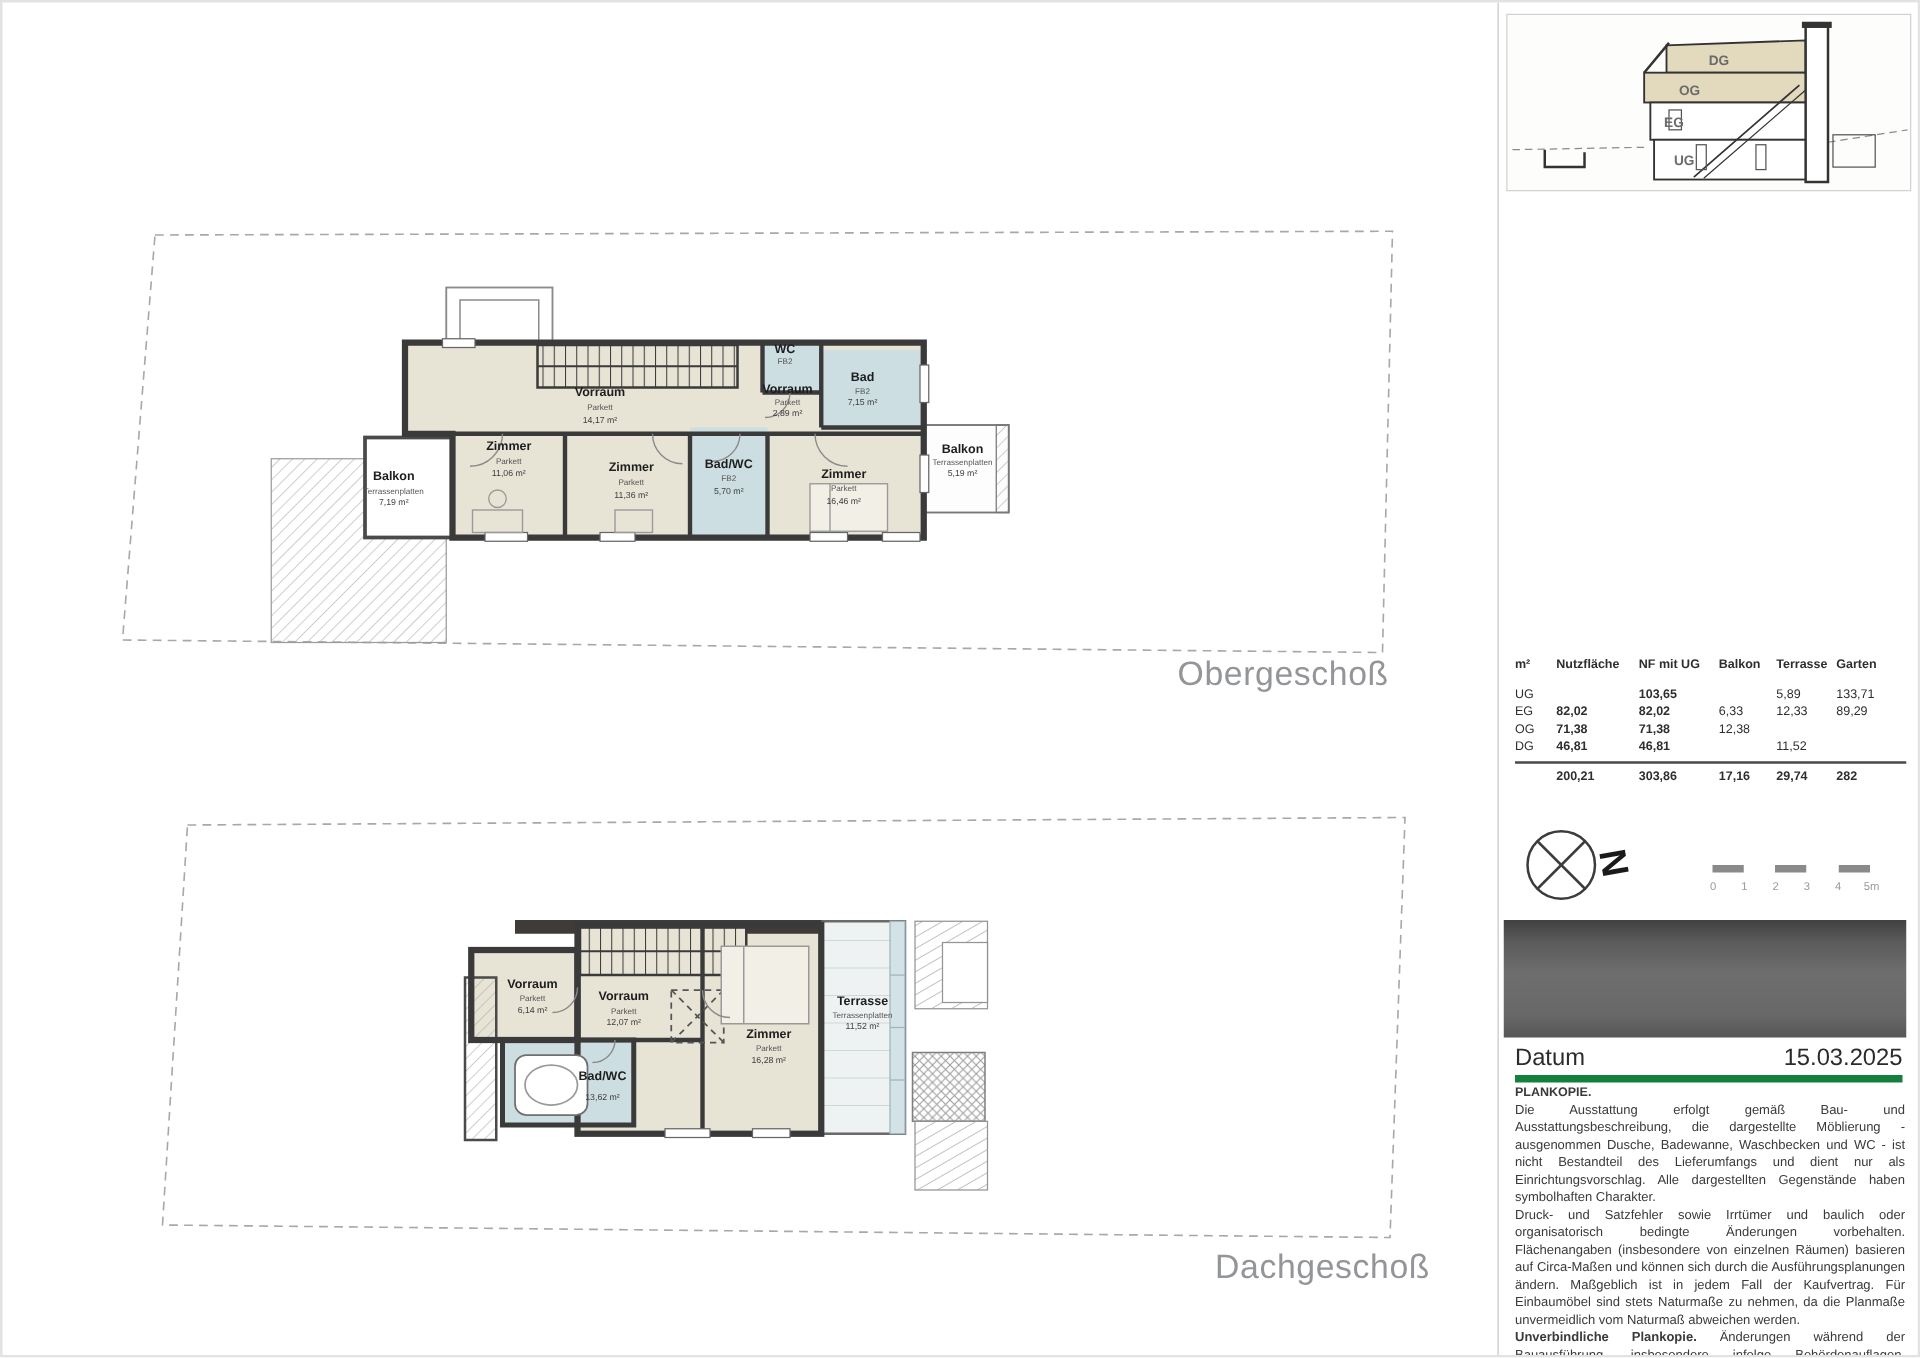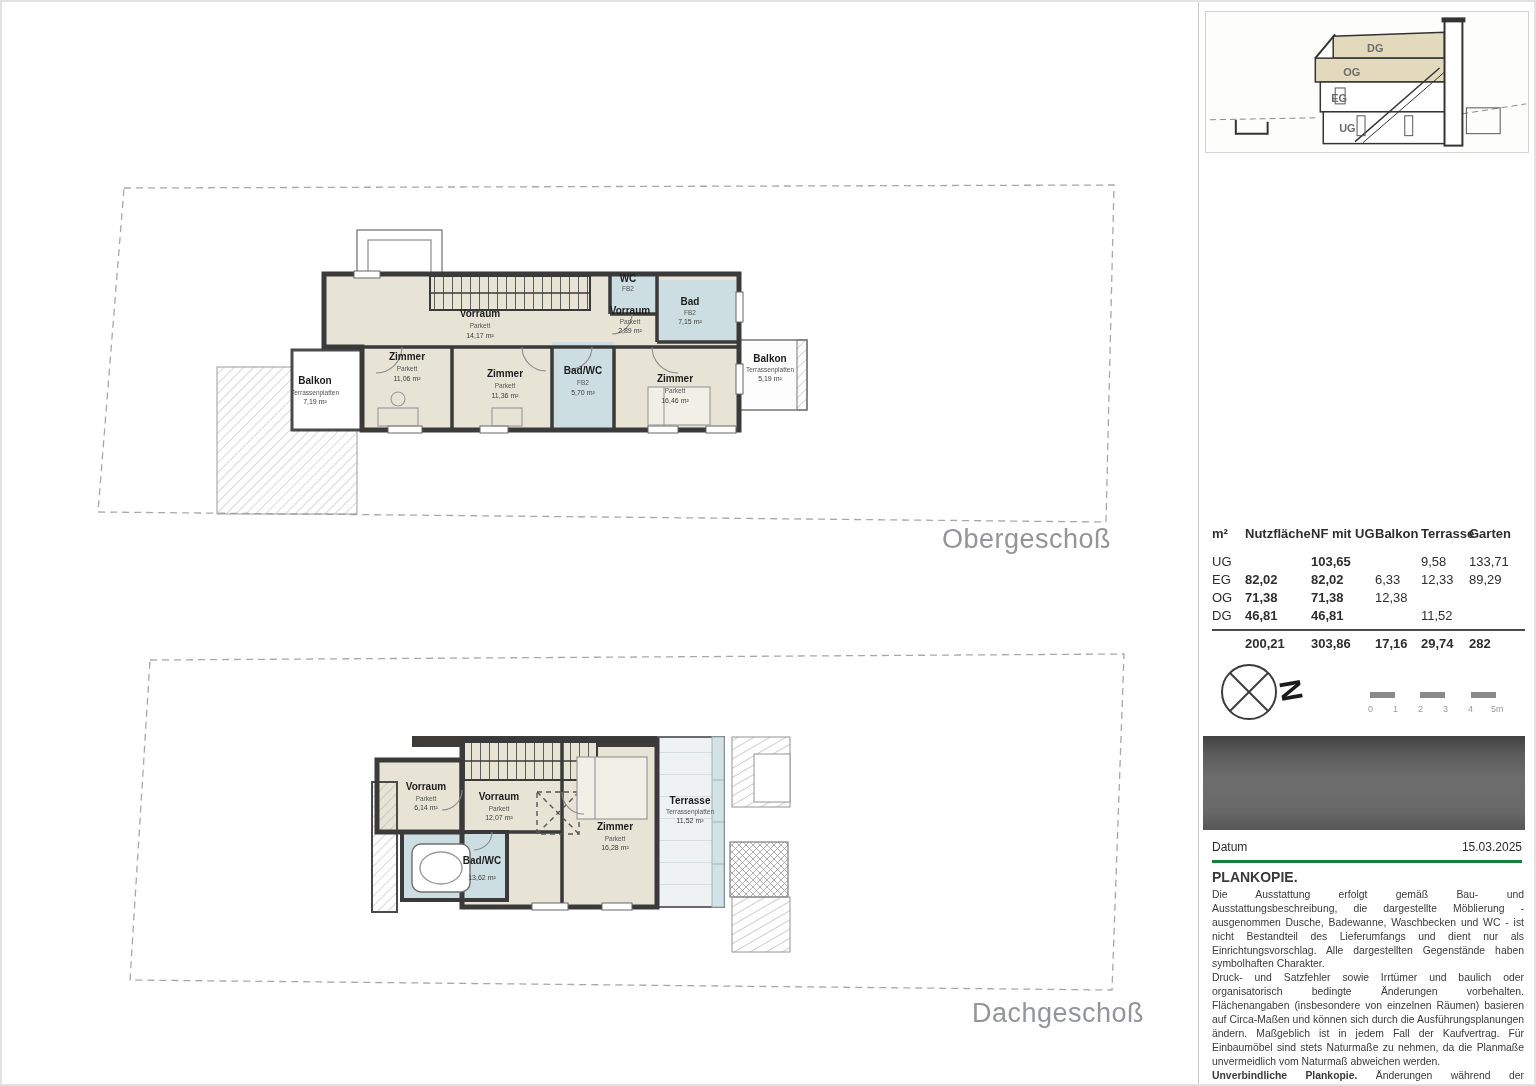--- a/index.html
+++ b/index.html
@@ -14,33 +14,33 @@
   .room-sub{font-family:"Liberation Sans",sans-serif;font-size:6.5px;fill:#555;text-anchor:middle;}
   .room-area{font-family:"Liberation Sans",sans-serif;font-size:7px;fill:#3d3d3d;text-anchor:middle;}
   .sec-label{font-family:"Liberation Sans",sans-serif;font-size:11px;font-weight:bold;fill:#6b6b6b;}
   .tick-label{font-family:"Liberation Sans",sans-serif;font-size:9px;fill:#9a9a9a;}
   
   .sidebar{position:absolute;left:1196px;top:0;width:340px;height:1086px;
            border-left:1px solid #c9c9c9;box-sizing:border-box;background:#fff;}
   .section-fig{position:absolute;left:6px;top:9px;width:324px;height:142px;border:1px solid #d2d2d2;box-sizing:border-box;background:#fdfdfc;}
   .area-table{position:absolute;left:13px;top:524px;width:316px;display:grid;
               grid-template-columns:33px 66px 64px 46px 48px 56px;
-              font-size:13px;color:#2e2e2e;row-gap:3px;}
+              font-size:10px;color:#2e2e2e;row-gap:3px;}
   .area-table .hdr{font-weight:bold;padding-bottom:10px;}
   .area-table .b{font-weight:bold;}
   .area-table .rule{grid-column:1 / span 6;border-top:2px solid #4a4a4a;height:2px;margin-top:3px;}
   .compass-svg{position:absolute;left:4px;top:652px;}
   .photo{position:absolute;left:4px;top:734px;width:322px;height:94px;
          background:linear-gradient(180deg,#414141 0%,#5a5a5a 18%,#6e6e6e 45%,#686868 80%,#575757 100%);}
   .datum-row{position:absolute;left:13px;top:832px;width:310px;height:26px;
              display:flex;justify-content:space-between;align-items:center;
-             border-bottom:3px solid #15803d;font-size:12px;color:#2b2b2b;}
+             border-bottom:6px solid #15803d;font-size:19px;color:#2b2b2b;}
   .legal{position:absolute;left:13px;top:866px;width:312px;font-size:10.4px;
          line-height:1.34;color:#3a3a3a;text-align:justify;}
-  .legal h4{margin:0 0 1px 0;font-size:14px;}
+  .legal h4{margin:0 0 1px 0;font-size:10px;}
   .legal p{margin:0;}
 </style>
 </head>
 <body>
 
 <div class="sheet">
 
   <svg class="plan-svg" style="left:90px;top:170px" width="1040" height="370" viewBox="0 0 1040 370">
     <defs>
       <pattern id="hatchA" width="7" height="7" patternUnits="userSpaceOnUse" patternTransform="rotate(45)">
@@ -307,21 +307,21 @@
       <div class="hdr">Nutzfläche</div>
       <div class="hdr">NF mit UG</div>
       <div class="hdr">Balkon</div>
       <div class="hdr">Terrasse</div>
       <div class="hdr">Garten</div>
 
       <div>UG</div>
       <div class="b"></div>
       <div class="b">103,65</div>
       <div></div>
-      <div>9,58</div>
+      <div>5,89</div>
       <div>133,71</div>
 
       <div>EG</div>
       <div class="b">82,02</div>
       <div class="b">82,02</div>
       <div>6,33</div>
       <div>12,33</div>
       <div>89,29</div>
 
       <div>OG</div>

